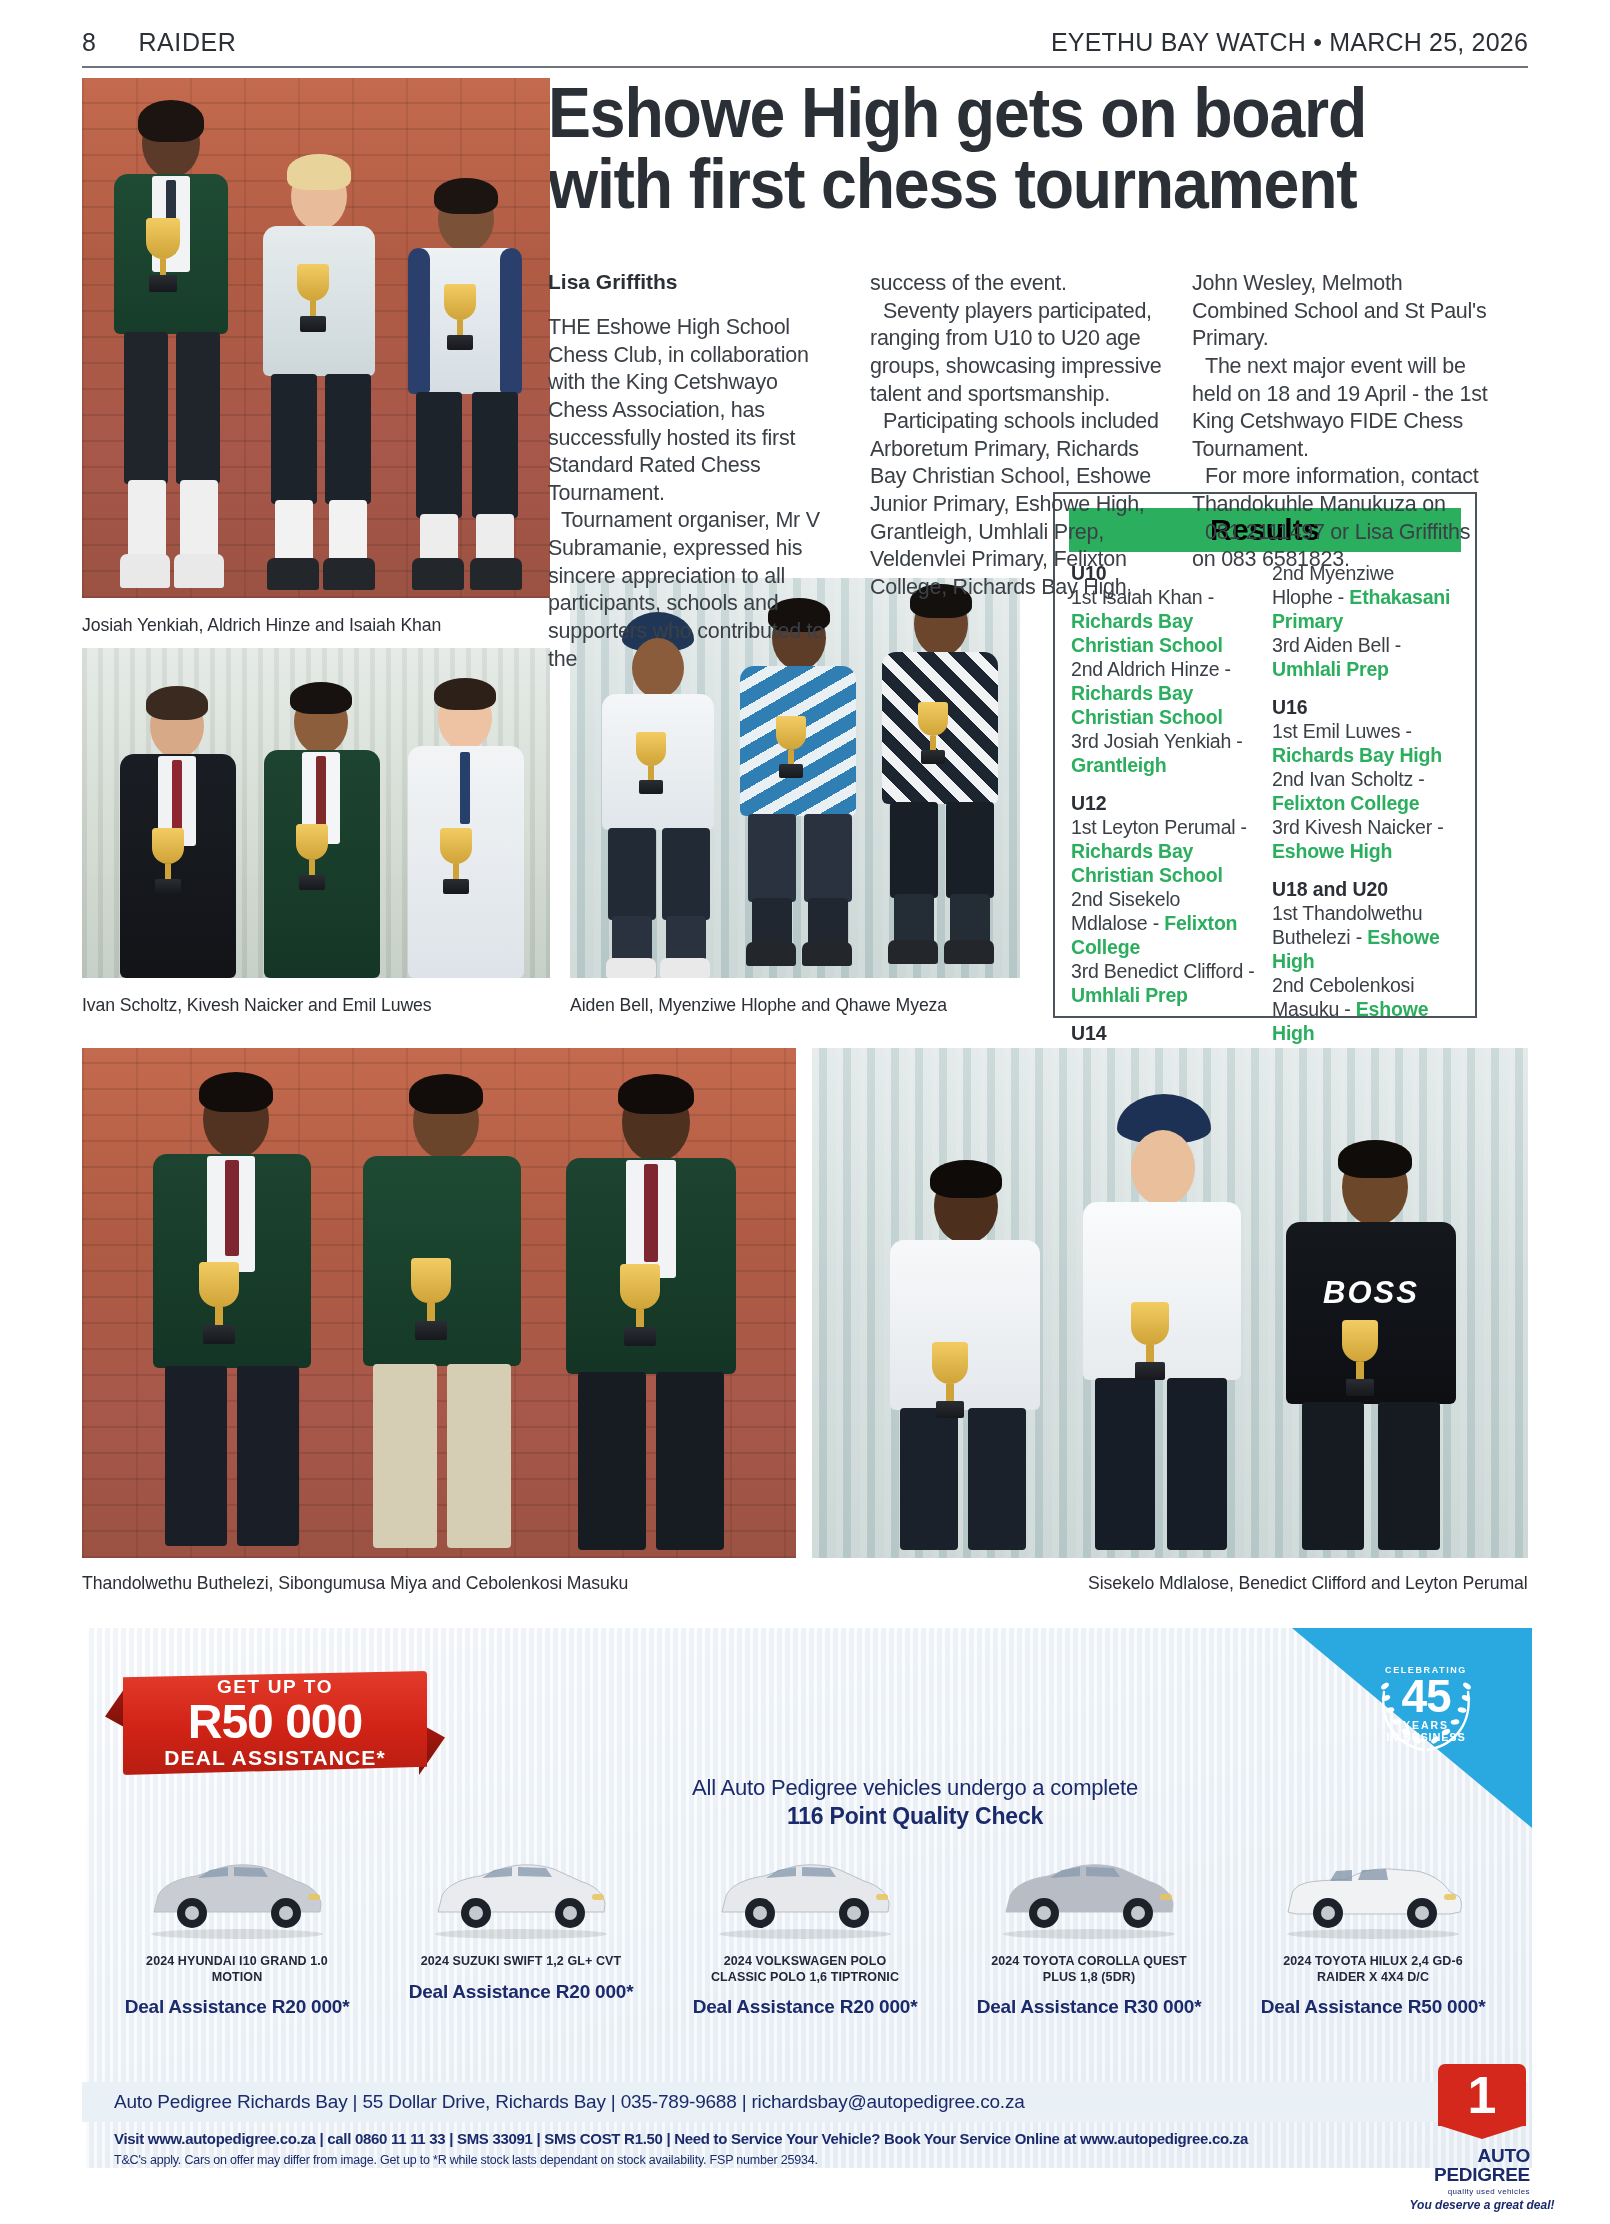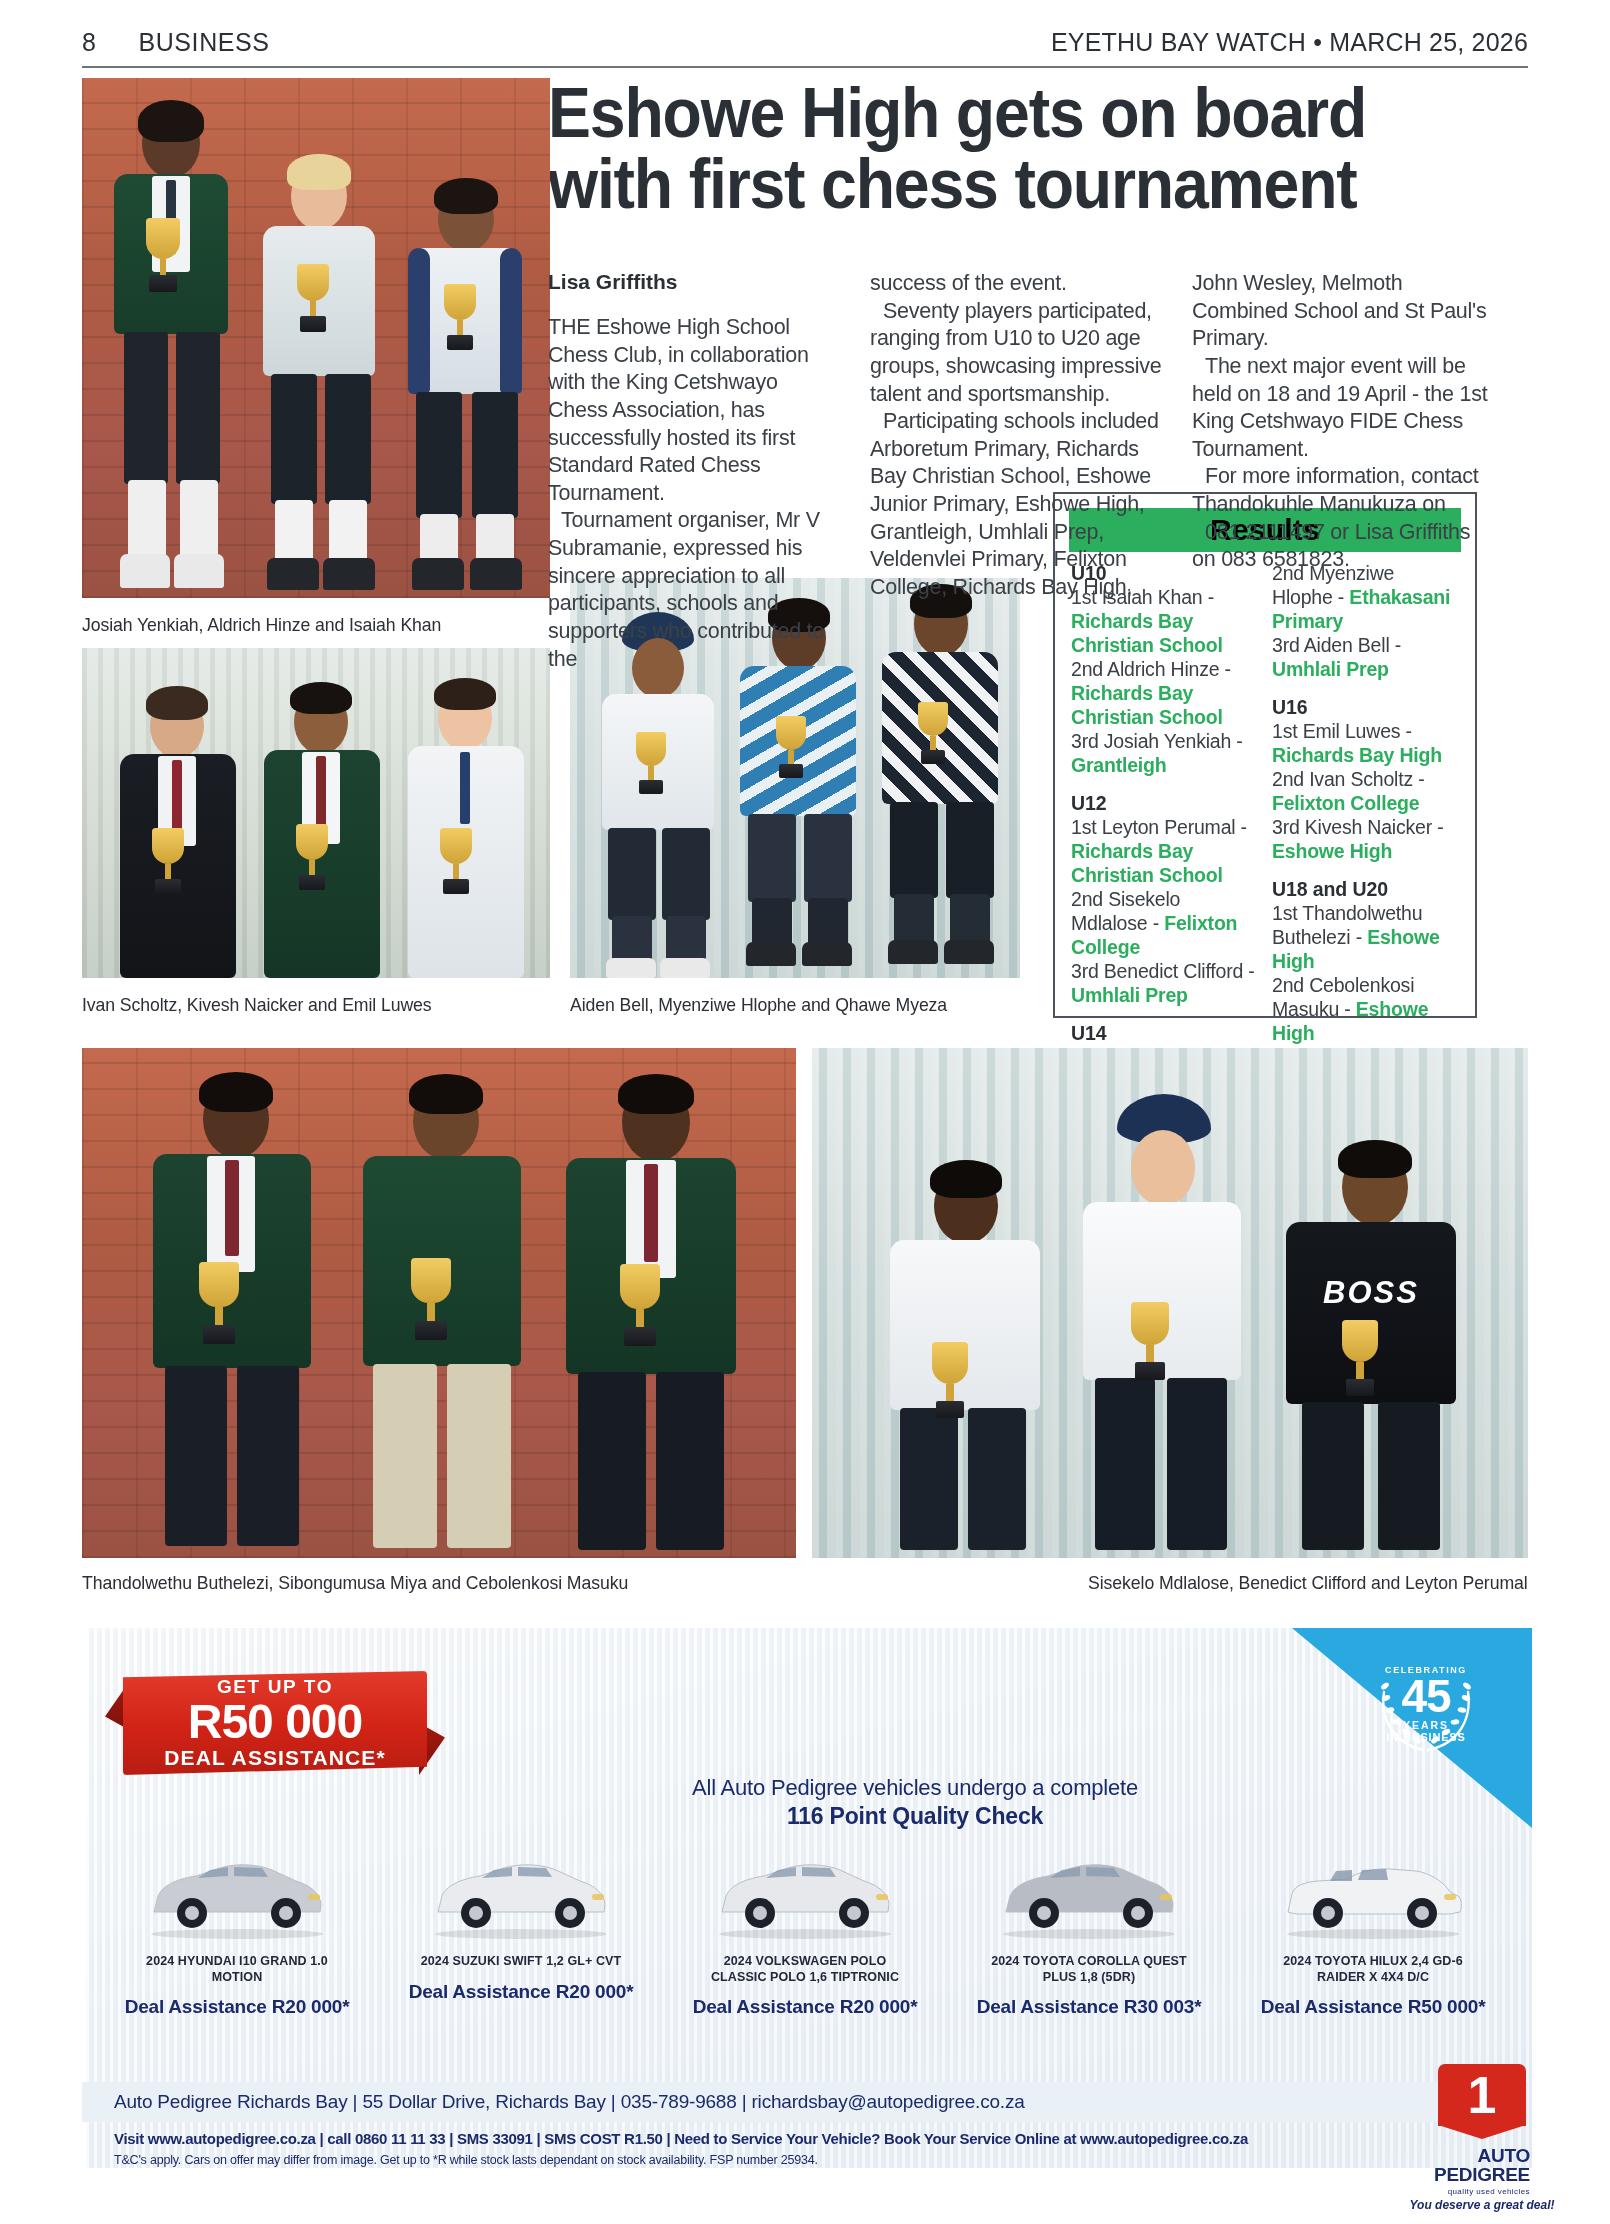--- a/index.html
+++ b/index.html
@@ -239,21 +239,21 @@
   }
 </style>
 </head>
 <body>
 
 <div class="page">
 
   <div class="masthead">
     <div class="mast-left">
       <div class="mast-folio">8</div>
-      <div class="mast-section">BUSINESS</div>
+      <div class="mast-section">RAIDER</div>
     </div>
     <div class="mast-right">EYETHU BAY WATCH • MARCH 25, 2026</div>
   </div>
   <div class="mast-rule"></div>
 
   <div class="headline">
     <span>Eshowe High gets on board</span>
     <span>with first chess tournament</span>
   </div>
 
@@ -660,21 +660,21 @@
             <path d="M12 64 L16 48 C20 38 34 31 54 28 L78 20 C94 15 116 16 130 22 L154 33 C170 38 178 46 179 56 L178 64 Z" fill="#b8bcc4" stroke="#b9bfc7" stroke-width="1"></path>
             <path d="M56 30 L86 28 L86 19 L68 22 Z" fill="#8a9cb0" opacity=".8"></path>
             <path d="M92 28 L126 29 L120 20 L92 19 Z" fill="#8a9cb0" opacity=".8"></path>
             <circle cx="50" cy="65" r="15" fill="#1d2129"></circle>
             <circle cx="50" cy="65" r="7" fill="#c5c9cf"></circle>
             <circle cx="144" cy="65" r="15" fill="#1d2129"></circle>
             <circle cx="144" cy="65" r="7" fill="#c5c9cf"></circle>
             <rect x="166" y="46" width="12" height="6" rx="3" fill="#e8c55a" opacity=".85"></rect>
           </svg></div>
         <div class="car-model">2024 TOYOTA COROLLA QUEST PLUS 1,8 (5DR)</div>
-        <div class="car-deal">Deal  Assistance R30 003*</div>
+        <div class="car-deal">Deal  Assistance R30 000*</div>
       </div>
       <div class="car-cell">
         <div class="car-art"><svg viewBox="0 0 190 92" width="190" height="92" aria-hidden="true">
             <ellipse cx="95" cy="86" rx="86" ry="5" fill="rgba(0,0,0,0.10)"></ellipse>
             <path d="M10 64 L14 46 C16 38 26 34 40 33 L70 31 C80 24 96 20 112 21 L138 23 C152 25 166 34 172 44 L180 48 C184 50 184 60 182 64 L172 66 L18 66 Z" fill="#f1f2f4" stroke="#b9bfc7" stroke-width="1"></path>
             <path d="M52 33 L74 33 L74 22 L58 23 Z" fill="#7f91a5" opacity=".75"></path>
             <path d="M80 32 L110 32 L108 21 L84 22 Z" fill="#7f91a5" opacity=".75"></path>
             <circle cx="50" cy="65" r="15" fill="#1d2129"></circle>
             <circle cx="50" cy="65" r="7" fill="#c5c9cf"></circle>
             <circle cx="144" cy="65" r="15" fill="#1d2129"></circle>

